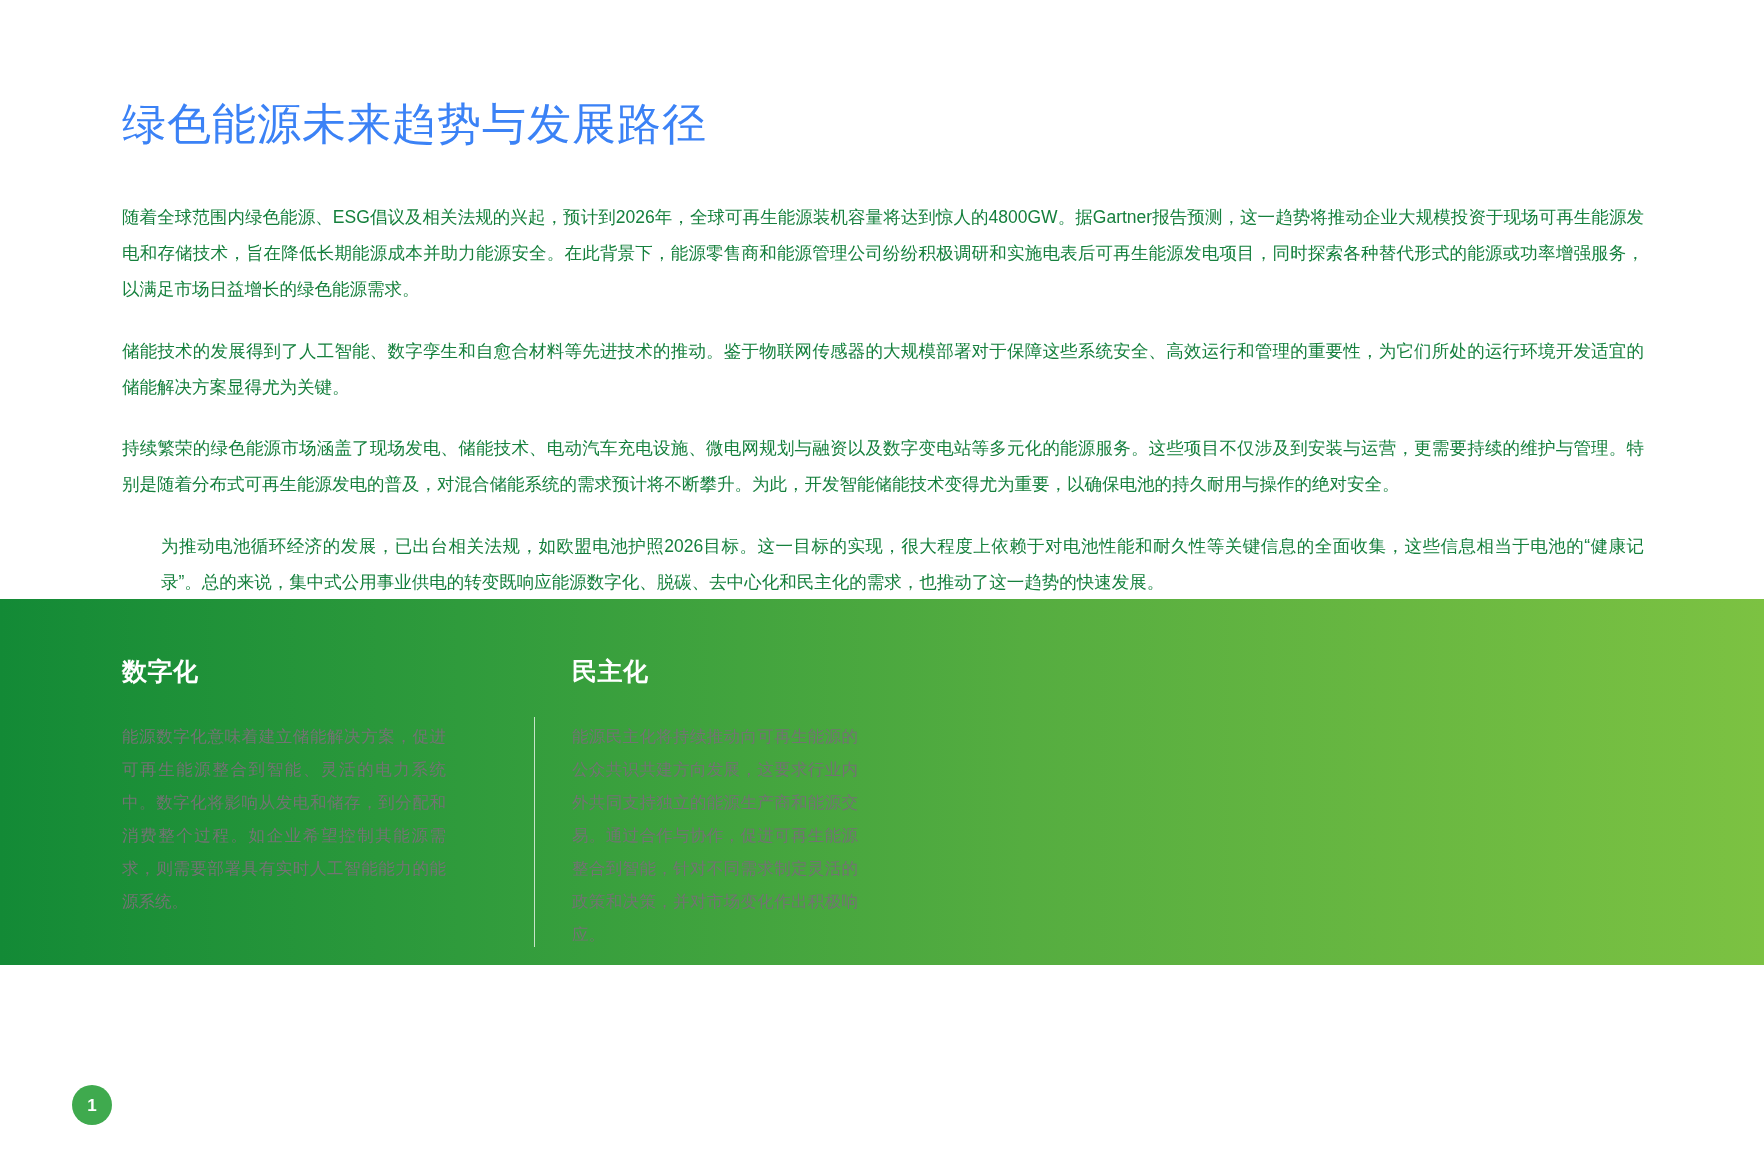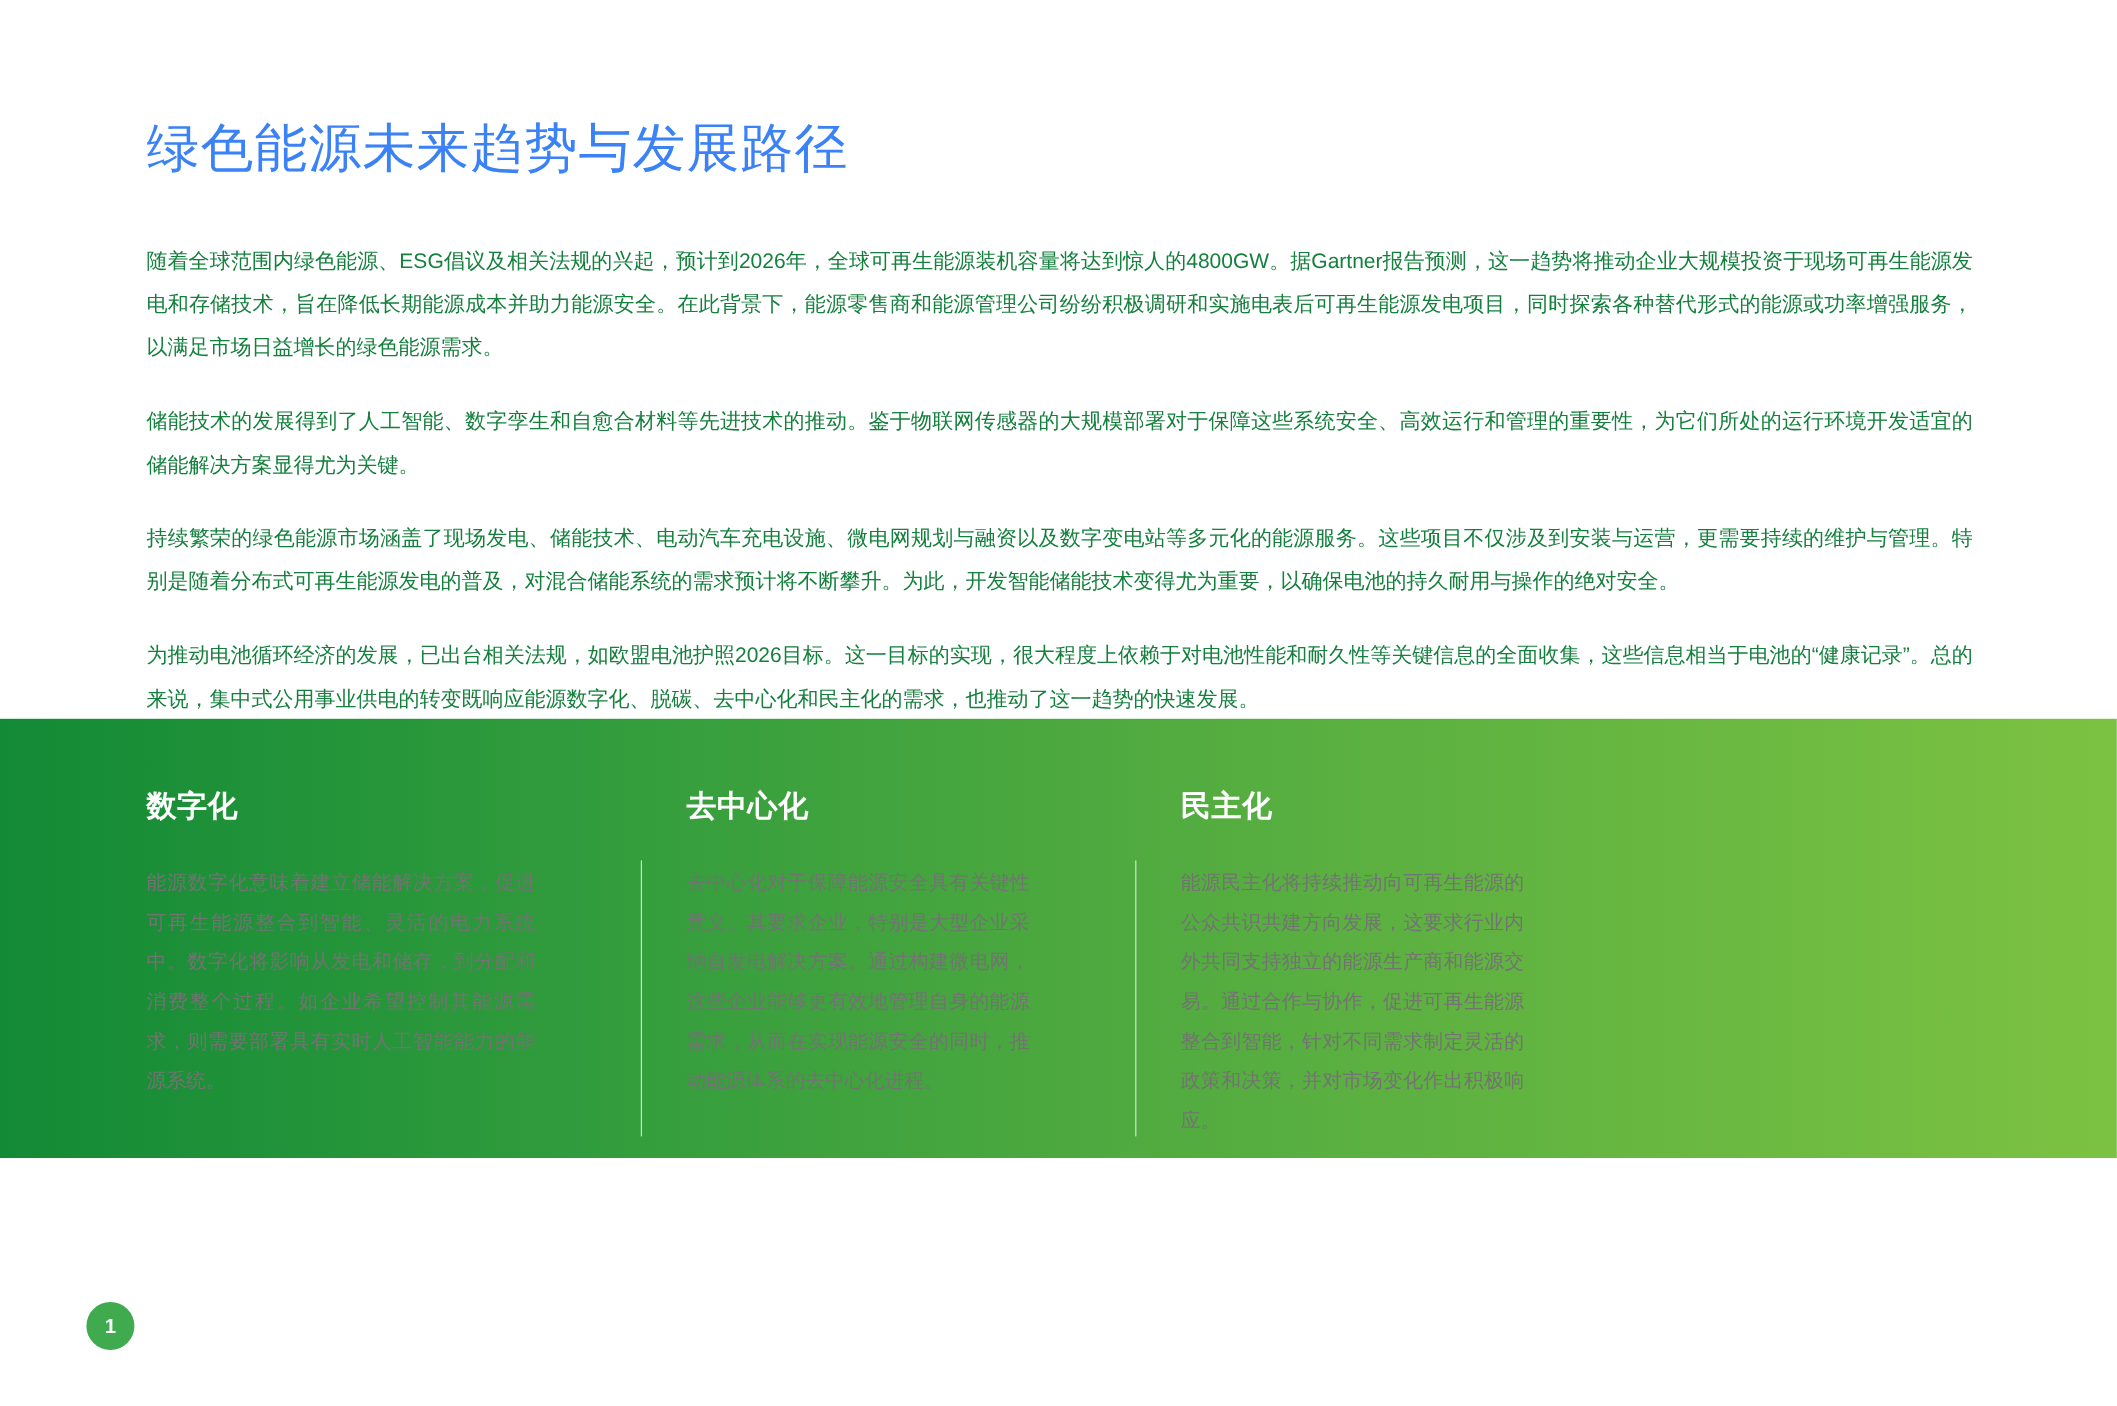--- a/index.html
+++ b/index.html
@@ -45,21 +45,21 @@
     width: 1522px;
   }
   .para {
     margin: 0 0 26px 0;
     font-size: 17.5px;
     line-height: 2.05;
     color: #15803d;
     text-align: justify;
     text-justify: inter-ideograph;
   }
-  .para:last-child { margin-bottom: 0; }
+  .para:last-child { margin-bottom: 0; margin-left: 39px; }
 
   
   .green-band {
     position: absolute;
     left: 0;
     top: 599px;
     width: 1764px;
     height: 366px;
     background: linear-gradient(90deg, #138a36 0%, #2f9b3c 26%, #55ad40 58%, #7cc242 100%);
   }
@@ -141,24 +141,20 @@
   </div>
 
   <div class="green-band"></div>
 
   <div class="cards">
     <div class="card">
       <h2 class="card-title">数字化</h2>
       <p class="card-body">能源数字化意味着建立储能解决方案，促进可再生能源整合到智能、灵活的电力系统中。数字化将影响从发电和储存，到分配和消费整个过程。如企业希望控制其能源需求，则需要部署具有实时人工智能能力的能源系统。</p>
     </div>
     <div class="card">
-      <h2 class="card-title">去中心化</h2>
-      <p class="card-body">去中心化对于保障能源安全具有关键性意义。其要求企业，特别是大型企业采纳自发电解决方案。通过构建微电网，这些企业能够更有效地管理自身的能源需求，从而在实现能源安全的同时，推动能源体系的去中心化进程。</p>
-    </div>
-    <div class="card">
       <h2 class="card-title">民主化</h2>
       <p class="card-body">能源民主化将持续推动向可再生能源的公众共识共建方向发展，这要求行业内外共同支持独立的能源生产商和能源交易。通过合作与协作，促进可再生能源整合到智能，针对不同需求制定灵活的政策和决策，并对市场变化作出积极响应。</p>
     </div>
   </div>
 
   <div class="page-badge">1</div>
 
 </div>
 
 </body></html>

